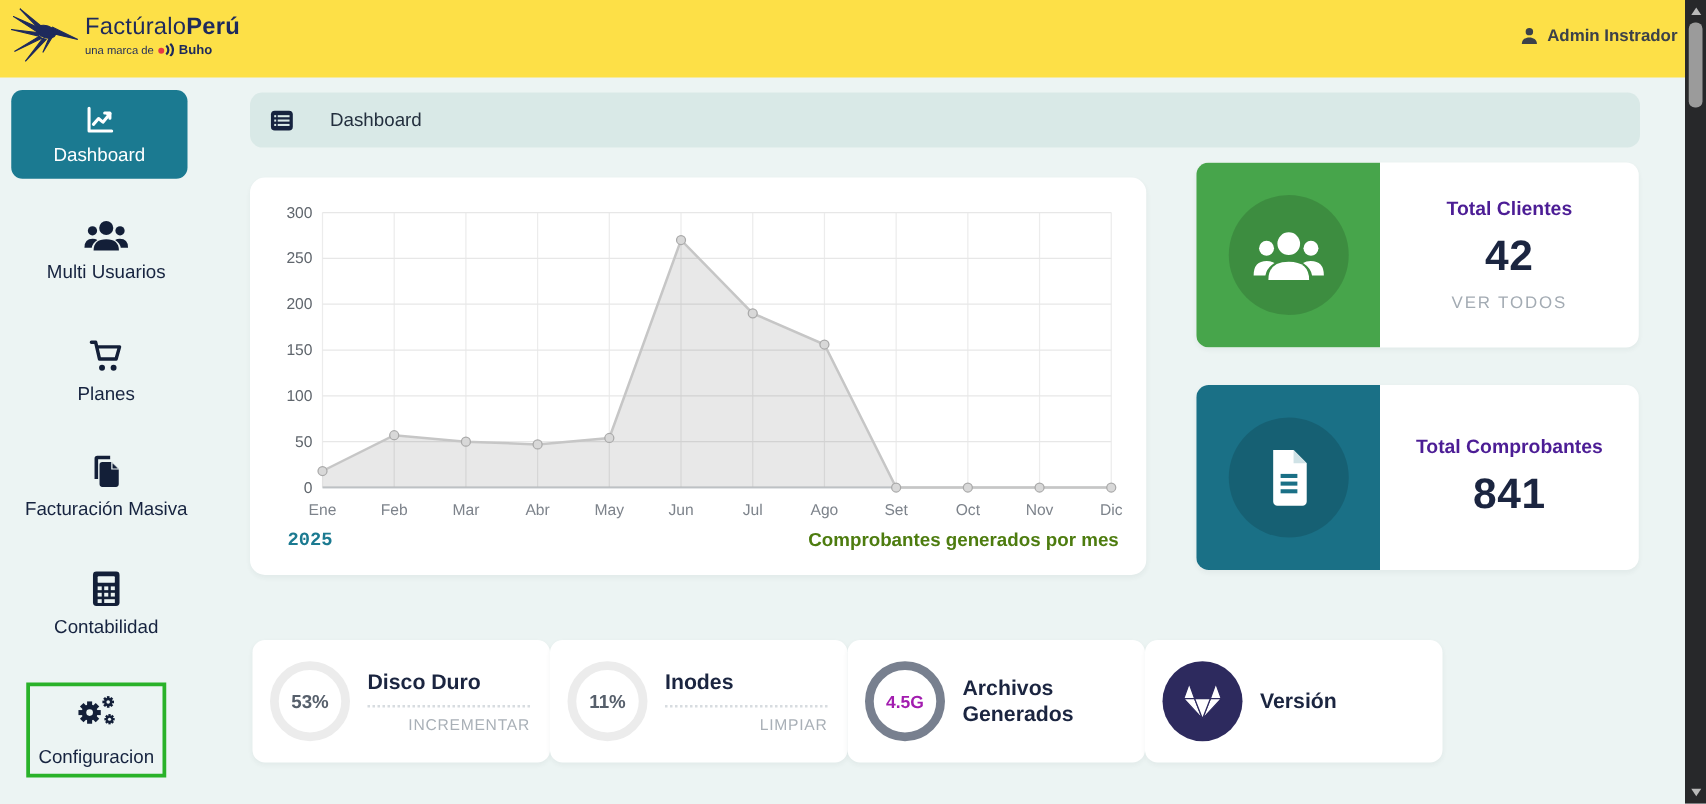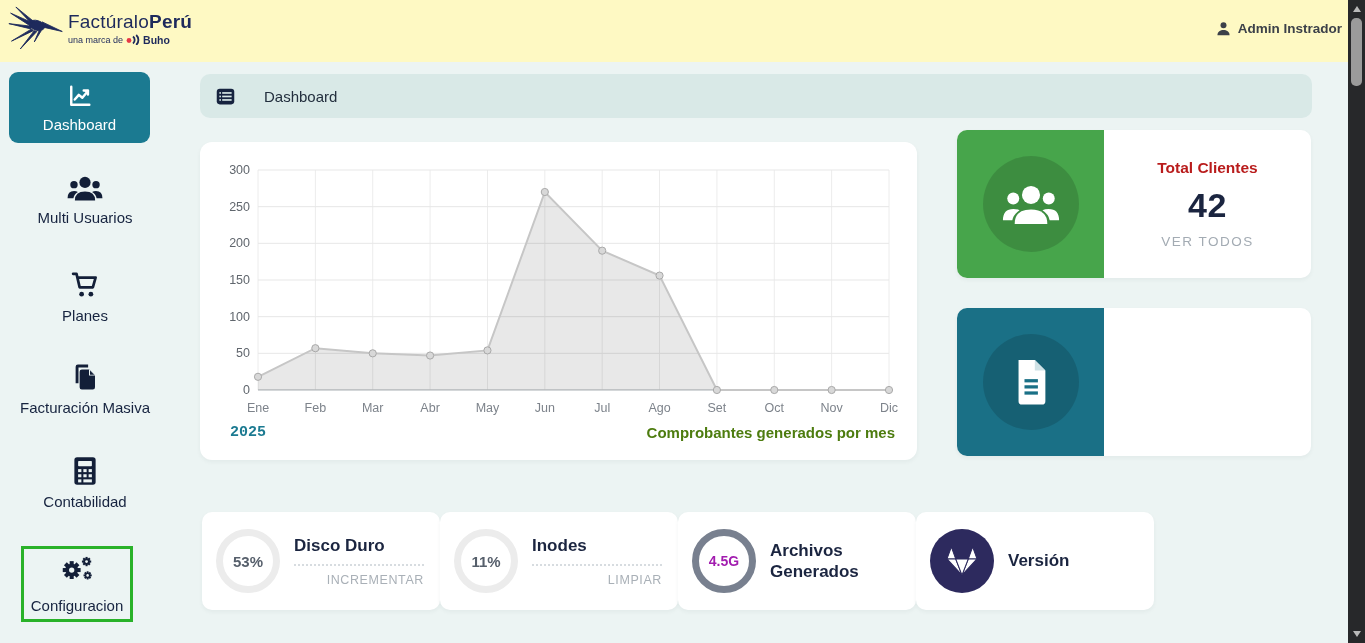--- a/index.html
+++ b/index.html
@@ -4,21 +4,21 @@
 <style>
   * { margin:0; padding:0; box-sizing:border-box; }
   html,body { width:1365px; height:643px; overflow:hidden; }
   body {
     position:relative;
     font-family:"Liberation Sans", sans-serif;
     background:#ecf4f3;
     color:#1b2540;
   }
   
-  .topbar { position:absolute; left:0; top:0; right:17px; height:62px; background:#fef9c3; }
+  .topbar { position:absolute; left:0; top:0; right:17px; height:62px; background:#fde047; }
   .brand { position:absolute; left:8px; top:3px; display:flex; align-items:center; gap:4px; cursor:pointer; }
   .brand-name { font-size:19px; color:#1e2a5c; letter-spacing:.2px; }
   .brand-name b { font-weight:bold; }
   .brand-tagline { font-size:9px; color:#1e2a5c; display:flex; align-items:center; gap:3px; margin-top:1px; }
   .brand-tagline b { font-size:10.5px; }
   .user { position:absolute; right:6px; top:20px; display:flex; align-items:center; gap:6px; cursor:pointer; }
   .user-name { font-size:13.5px; font-weight:bold; color:#3c4149; }
   
   .nav-item {
     position:absolute; left:0; width:170px;
@@ -59,21 +59,21 @@
     display:flex; overflow:hidden; cursor:pointer;
   }
   .stat-card.first { top:130px; }
   .stat-card.second { top:308px; }
   .stat-accent { width:147px; flex:none; display:flex; align-items:center; justify-content:center; }
   .stat-accent .big-circle {
     width:96px; height:96px; border-radius:50%; background:rgba(0,0,0,.14);
     display:flex; align-items:center; justify-content:center;
   }
   .stat-body { flex:1; display:flex; flex-direction:column; align-items:center; justify-content:center; gap:9px; text-align:center; }
-  .stat-title { font-size:15.5px; font-weight:bold; color:#b91c1c; }
+  .stat-title { font-size:15.5px; font-weight:bold; color:#4c1d95; }
   .stat-value { font-size:34px; font-weight:bold; color:#1b2540; letter-spacing:.5px; }
   .stat-action { font-size:13.5px; color:#a3abb3; letter-spacing:1.5px; cursor:pointer; }
   
   .widgets { position:absolute; left:202px; top:512px; width:1098px; height:98px; display:flex; justify-content:flex-start; }
   .widget {
     width:238px; height:98px; background:#fff; border-radius:10px;
     box-shadow:0 2px 4px rgba(30,60,60,.05);
     display:flex; align-items:center; padding:0 16px 0 14px; gap:14px;
   }
   .badge-ring {
@@ -353,20 +353,24 @@
           <path fill="#cfe2e6" d="M14 1.5 L19.5 7 H14 Z"></path>
           <g fill="#1a7086">
             <rect x="8.6" y="11.5" width="7" height="1.7"></rect>
             <rect x="8.6" y="14.7" width="7" height="1.7"></rect>
             <rect x="8.6" y="17.9" width="7" height="1.7"></rect>
           </g>
         </svg>
       </span>
     </div>
   </div>
+  <div class="stat-body">
+    <span class="stat-title">Total Comprobantes</span>
+    <span class="stat-value">841</span>
+  </div>
 </div>
 
 <div class="widgets">
 
   <div class="widget">
     <div class="badge-ring">53%</div>
     <div class="widget-main">
       <div class="widget-title ruled">Disco Duro</div>
       <div class="widget-action">INCREMENTAR</div>
     </div>

